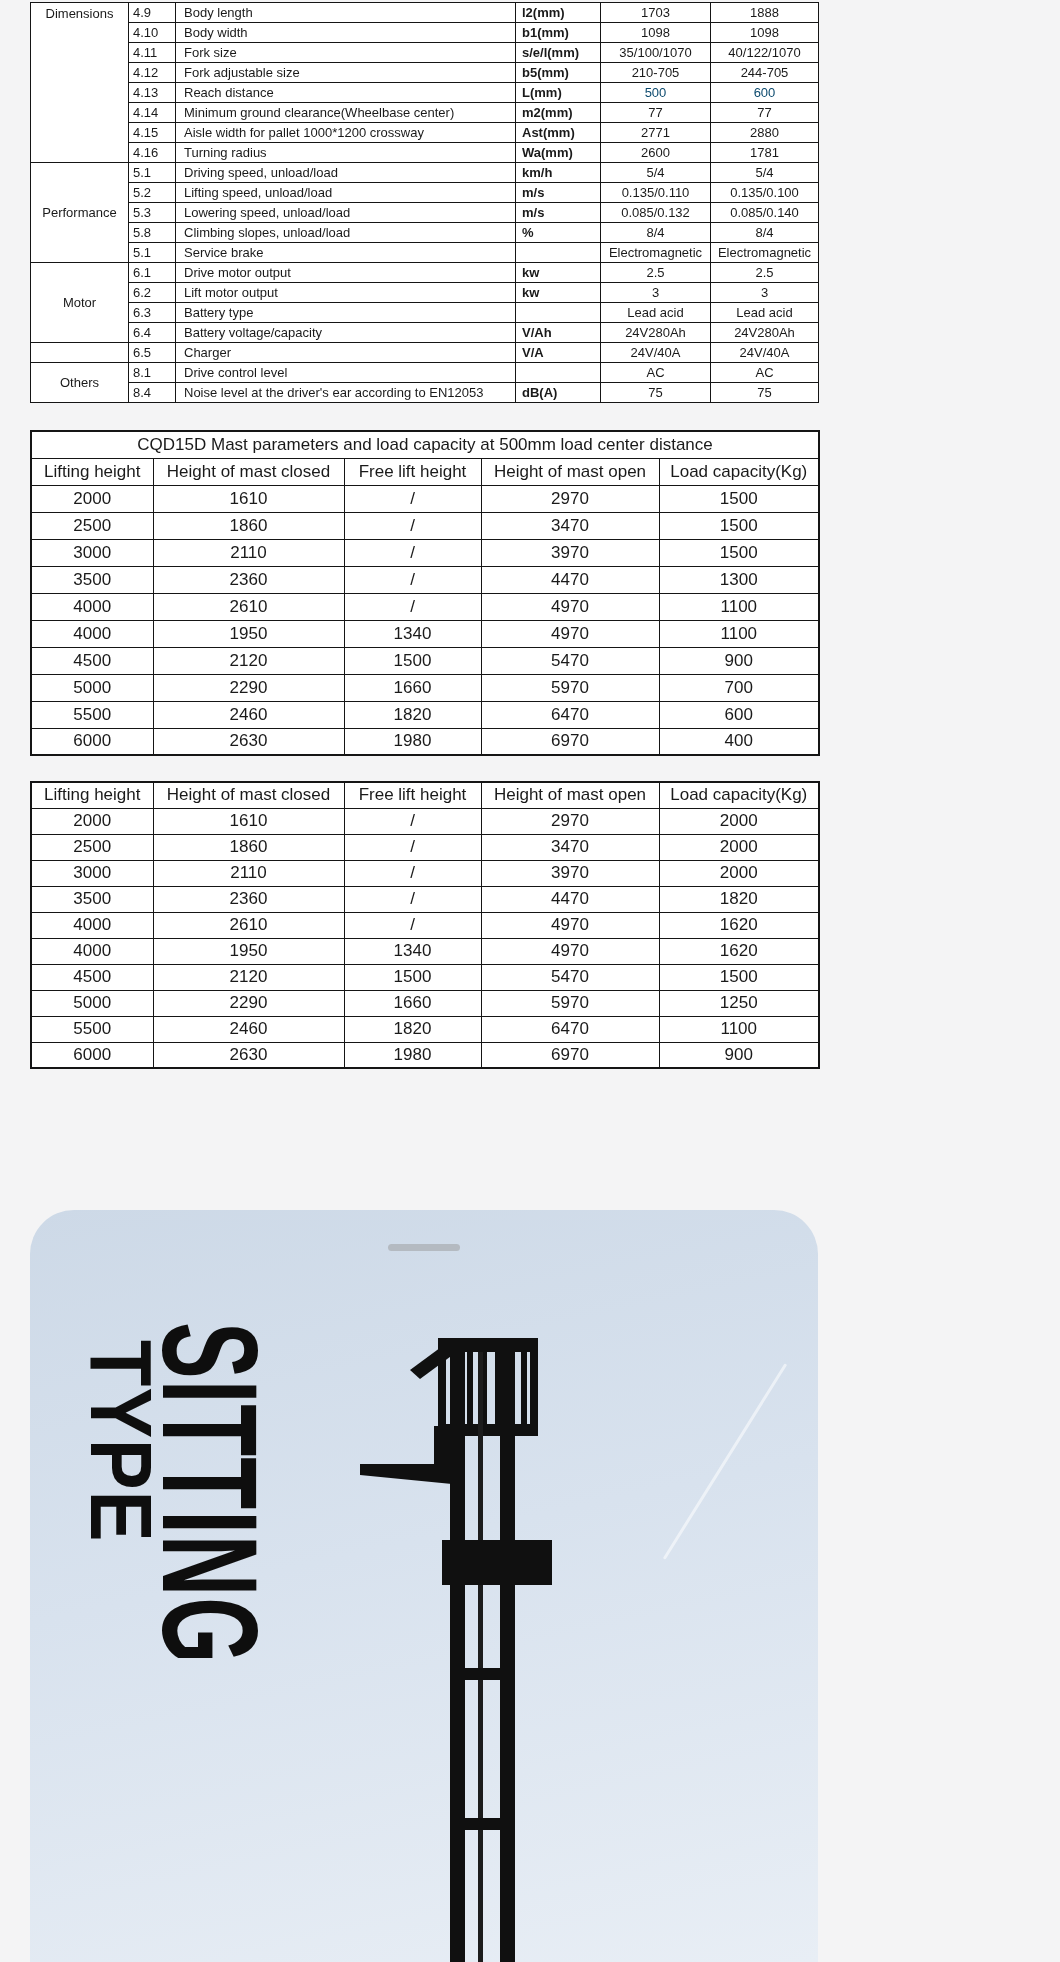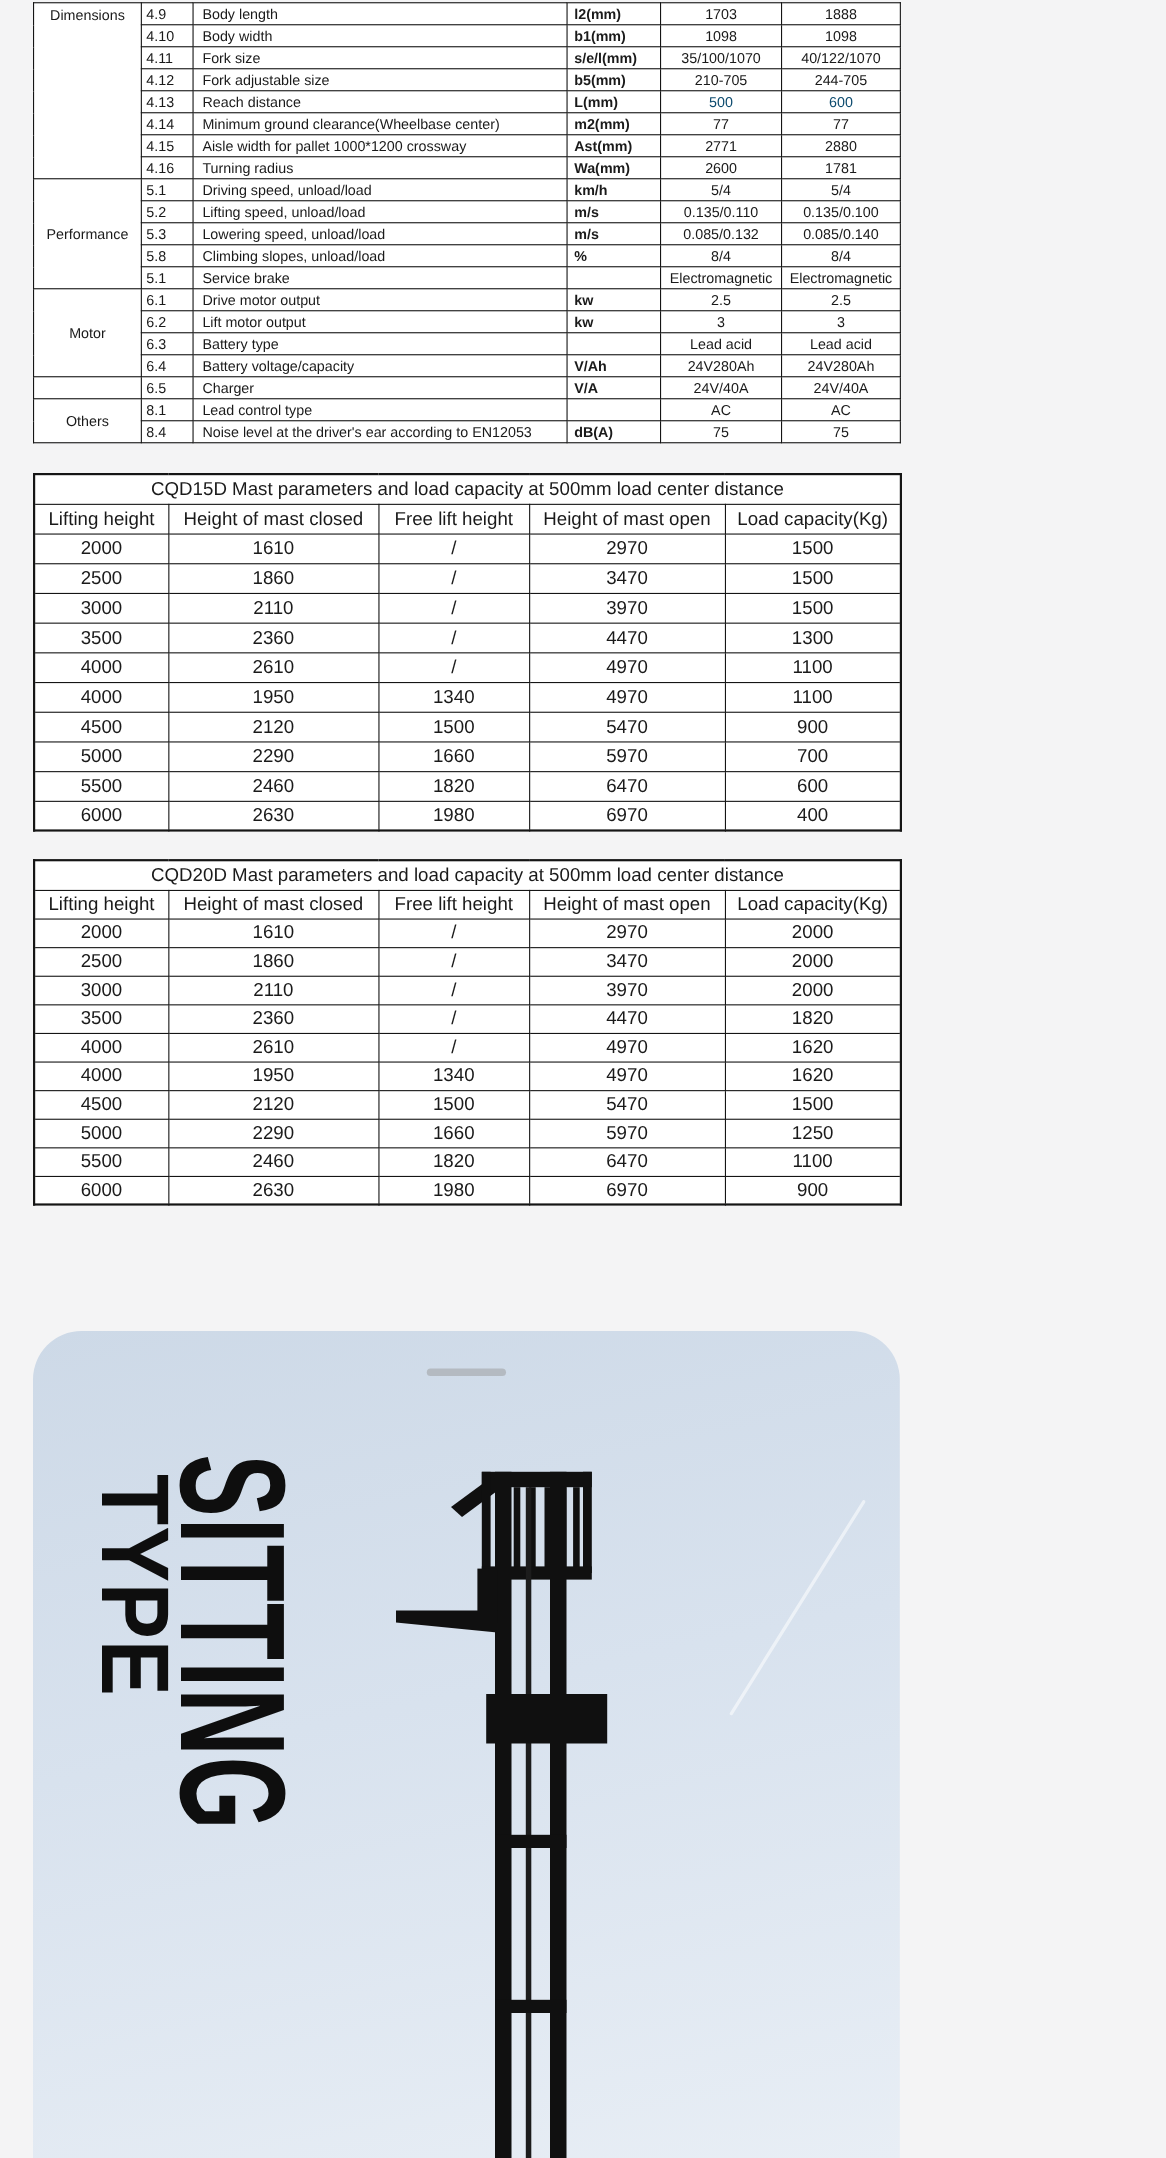--- a/index.html
+++ b/index.html
@@ -198,21 +198,21 @@
           <td class="group" rowspan="1"></td>
           <td class="c-num">6.5</td>
           <td class="c-desc">Charger</td>
           <td class="c-unit">V/A</td>
           <td class="c-val">24V/40A</td>
           <td class="c-val">24V/40A</td>
         </tr>
         <tr>
           <td class="group" rowspan="2">Others</td>
           <td class="c-num">8.1</td>
-          <td class="c-desc">Lead control type</td>
+          <td class="c-desc">Drive control level</td>
           <td class="c-unit"></td>
           <td class="c-val">AC</td>
           <td class="c-val">AC</td>
         </tr>
         <tr>
           <td class="c-num">8.4</td>
           <td class="c-desc">Noise level at the driver's ear according to EN12053</td>
           <td class="c-unit">dB(A)</td>
           <td class="c-val">75</td>
           <td class="c-val">75</td>
@@ -317,23 +317,20 @@
   <table class="mast" id="mast-1">
     <colgroup>
       <col style="width:122px">
         <col style="width:191px">
         <col style="width:137px">
       <col style="width:178px">
         <col style="width:160px">
     </colgroup>
     <thead>
       <tr>
-        <td class="title-cell" colspan="5">CQD20D Mast parameters and load capacity at 500mm load center distance</td>
-      </tr>
-      <tr>
           <th>Lifting height</th>
           <th>Height of mast closed</th>
           <th>Free lift height</th>
           <th>Height of mast open</th>
           <th>Load capacity(Kg)</th>
         </tr>
     </thead>
     <tbody>
         <tr>
           <td>2000</td>

